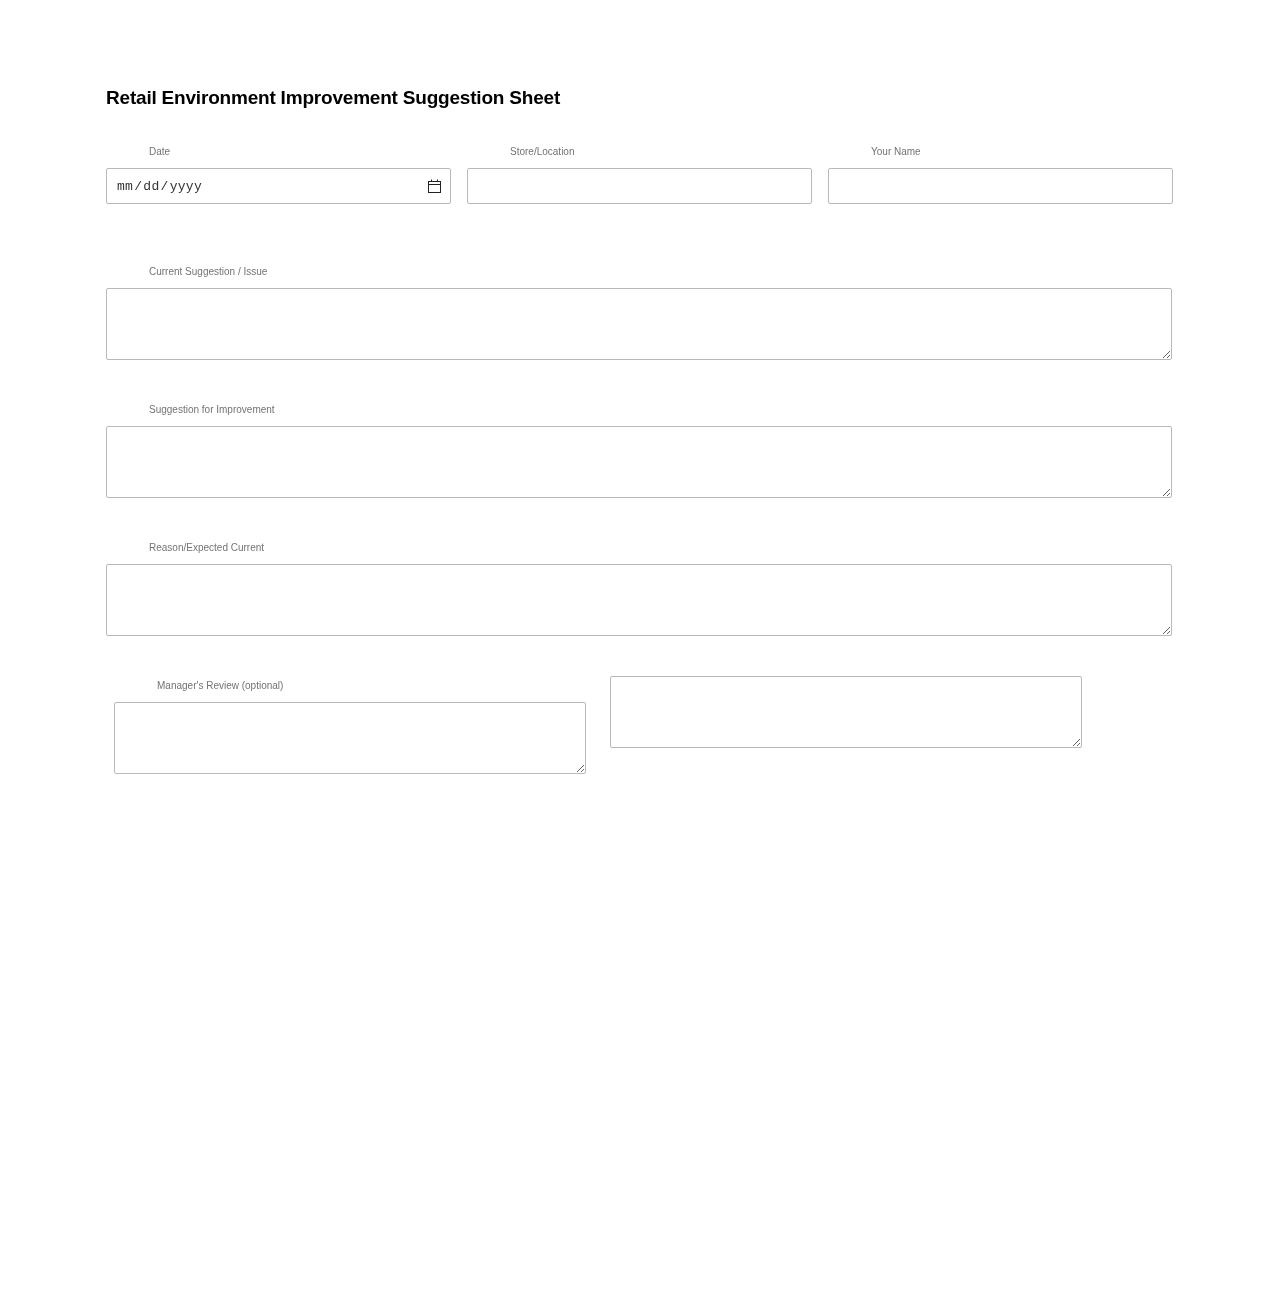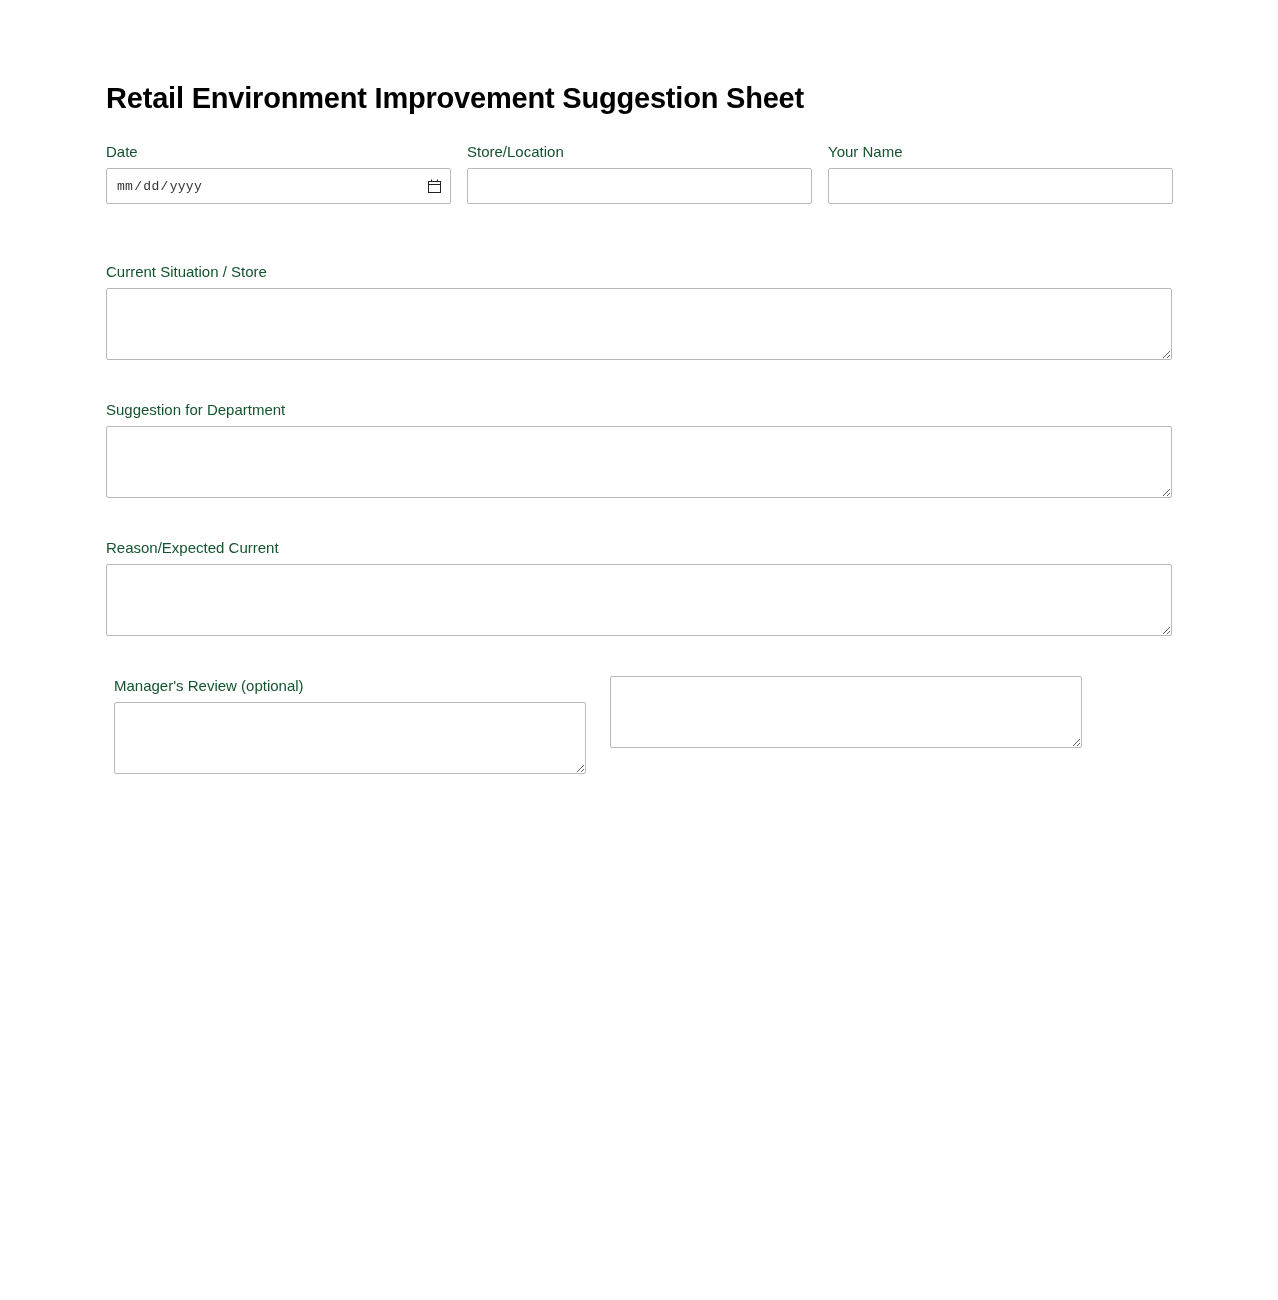--- a/index.html
+++ b/index.html
@@ -15,40 +15,41 @@
   }
   .page {
     position: relative;
     width: 1278px;
     min-height: 1300px;
     box-sizing: border-box;
     padding: 80px 106px 0 106px;
   }
   h1.form-title {
     margin: 0 0 26px 0;
-    font-size: 29px;
+    font-size: 19px;
     line-height: 36px;
     font-weight: bold;
     letter-spacing: -0.2px;
     color: #000;
   }
   .row {
     display: flex;
     gap: 16px;
     margin-bottom: 22px;
   }
   .field {
     display: flex;
     flex-direction: column;
   }
   .field .label {
-    font-size: 15px;
+    font-size: 10px;
     line-height: 19px;
-    color: #14532d;
+    color: #737373;
     margin-bottom: 7px;
+    margin-left: 43px;
   }
   input[type="text"],
   input[type="date"],
   textarea {
     box-sizing: border-box;
     font-family: "Liberation Sans", sans-serif;
     font-size: 14px;
     color: #111;
     background: #ffffff;
     border: 1px solid #b9b9b9;
@@ -134,28 +135,28 @@
     </div>
 
   </div>
 
   <div class="spacer-row"></div>
 
 
   <div class="spacer-row"></div>
 
   <div class="field block w-full">
-    <label class="label">Current Situation / Store</label>
+    <label class="label">Current Suggestion / Issue</label>
     <textarea class="w-full ta-main" placeholder="" style=""></textarea>
   </div>
 
   <div class="spacer-row"></div>
 
   <div class="field block w-full">
-    <label class="label">Suggestion for Department</label>
+    <label class="label">Suggestion for Improvement</label>
     <textarea class="w-full ta-main" placeholder="" style=""></textarea>
   </div>
 
   <div class="spacer-row"></div>
 
   <div class="field block w-full">
     <label class="label">Reason/Expected Current</label>
     <textarea class="w-full ta-main" placeholder="" style=""></textarea>
   </div>
 

